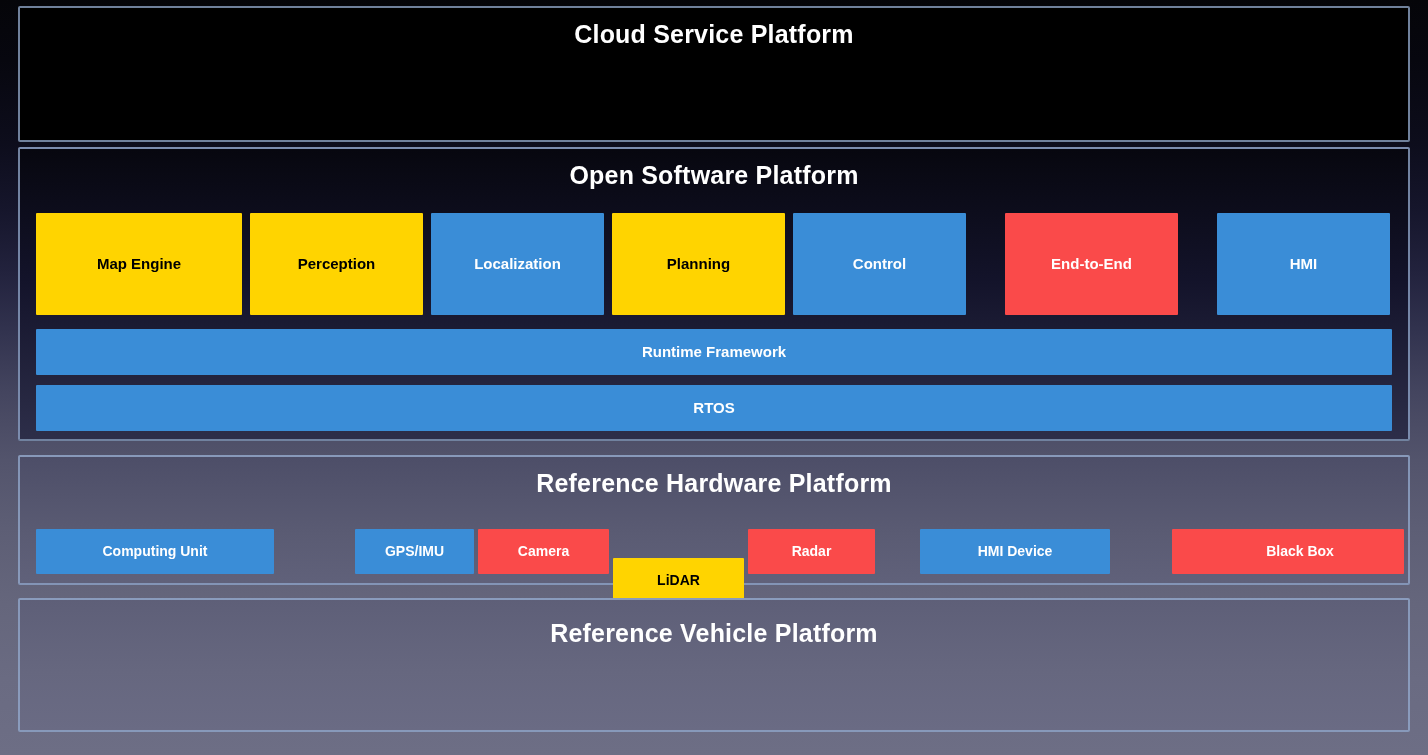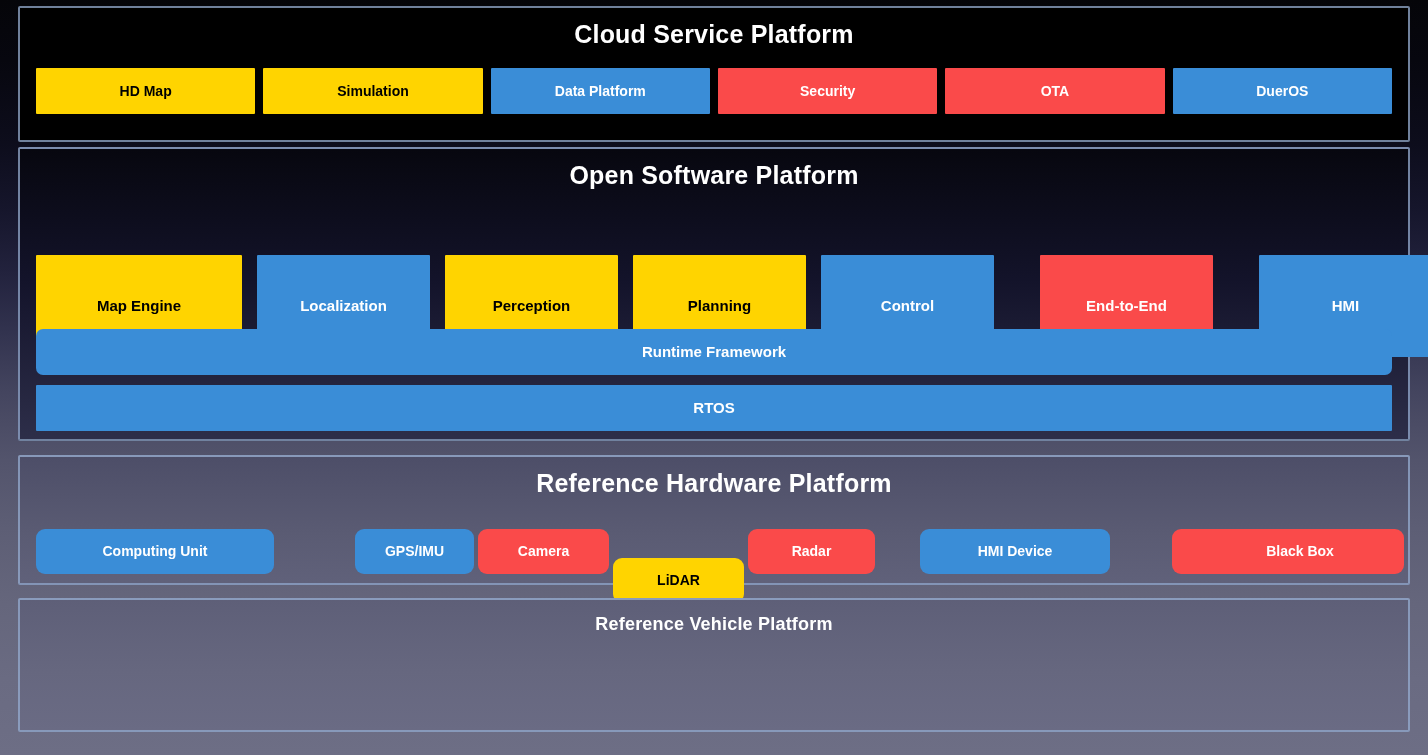--- a/index.html
+++ b/index.html
@@ -103,43 +103,42 @@
   #software-panel .panel-title {
     margin-top: 14px;
     font-size: 25px;
   }
   #software-row {
     position: absolute;
     left: 16px;
     right: 24px;
     top: 64px;
     display: flex;
-    gap: 15px;
-    margin-top: 42px;
+    gap: 8px;
   }
   #software-row .box {
     height: 102px;
     font-size: 15px;
   }
   #software-row .box.w-mapengine   { flex: 0 0 206px; }
   #software-row .box.w-localization{ flex: 0 0 173px; }
   #software-row .box.w-perception  { flex: 0 0 173px; }
   #software-row .box.w-planning    { flex: 0 0 173px; }
   #software-row .box.w-control     { flex: 0 0 173px; }
   #software-row .box.w-e2e         { flex: 0 0 173px; margin-left: 31px; }
   #software-row .box.w-hmi         { flex: 0 0 173px; margin-left: 31px; }
 
   .stack-bar {
     position: absolute;
     left: 16px;
     right: 16px;
     height: 46px;
     font-size: 15px;
   }
-  #runtime-bar { top: 180px; border-radius: 7px; }
+  #runtime-bar { top: 180px; }
   #rtos-bar    { top: 236px; }
 
   
   #hardware-panel {
     top: 455px;
     height: 130px;
     background: linear-gradient(to bottom, #4d4e68 0%, #5a5b73 60%, #60617a 100%);
   }
   #hardware-panel .panel-title {
     margin-top: 14px;
@@ -150,71 +149,62 @@
     left: 16px;
     right: 16px;
     top: 72px;
     height: 45px;
   }
   #hardware-row .box {
     position: absolute;
     top: 0;
     height: 45px;
     font-size: 14px;
-    border-radius: 9px;
   }
   #hw-computing { left: 0px;    width: 238px; }
   #hw-gpsimu    { left: 319px;  width: 119px; }
   #hw-camera    { left: 442px;  width: 131px; }
   #hw-lidar     { left: 577px;  width: 131px; margin-top: 29px; }
   #hw-radar     { left: 712px;  width: 127px; }
   #hw-hmidev    { left: 884px;  width: 190px; }
   #hw-blackbox  { left: 1136px; width: 232px; padding-left: 24px; }
 
   
   #vehicle-panel {
     top: 598px;
     height: 134px;
     background: linear-gradient(to bottom, #5e5f78 0%, #66677f 55%, #6a6b84 100%);
   }
   #vehicle-panel .panel-title {
-    font-size: 18px;
+    font-size: 25px;
   }
   #vehicle-bar {
     position: absolute;
     left: 16px;
     right: 16px;
     top: 66px;
     height: 46px;
     font-size: 14px;
   }
 </style>
 </head>
 <body>
 
 <div id="diagram">
 
   <section class="panel" id="cloud-panel">
     <h2 class="panel-title">Cloud Service Platform</h2>
-    <div id="cloud-row">
-      <div class="box yellow">HD Map</div>
-      <div class="box yellow">Simulation</div>
-      <div class="box blue">Data Platform</div>
-      <div class="box red">Security</div>
-      <div class="box red">OTA</div>
-      <div class="box blue">DuerOS</div>
-    </div>
   </section>
 
   <section class="panel" id="software-panel">
     <h2 class="panel-title">Open Software Platform</h2>
     <div id="software-row">
       <div class="box yellow w-mapengine">Map Engine</div>
+      <div class="box yellow w-perception">Perception</div>
       <div class="box blue   w-localization">Localization</div>
-      <div class="box yellow w-perception">Perception</div>
       <div class="box yellow w-planning">Planning</div>
       <div class="box blue   w-control">Control</div>
       <div class="box red    w-e2e">End-to-End</div>
       <div class="box blue   w-hmi">HMI</div>
     </div>
     <div class="box blue stack-bar" id="runtime-bar">Runtime Framework</div>
     <div class="box blue stack-bar" id="rtos-bar">RTOS</div>
   </section>
 
   <section class="panel" id="hardware-panel">

